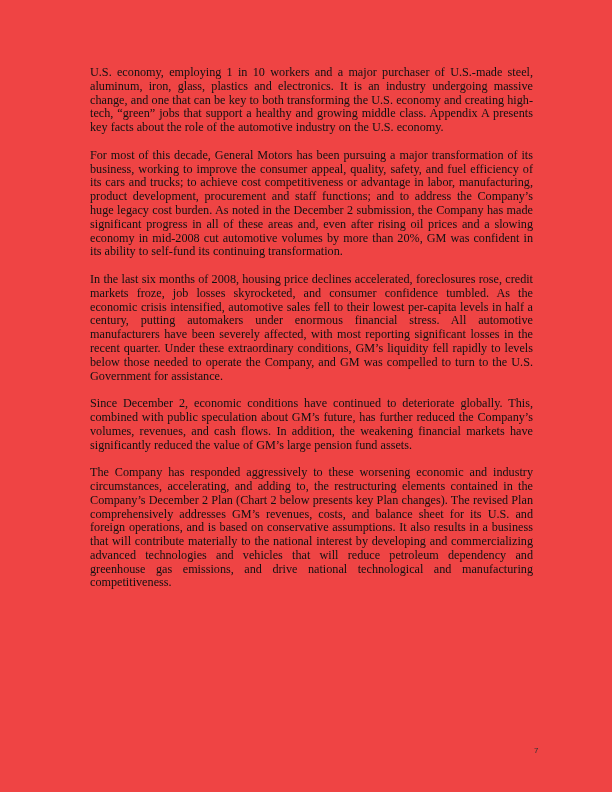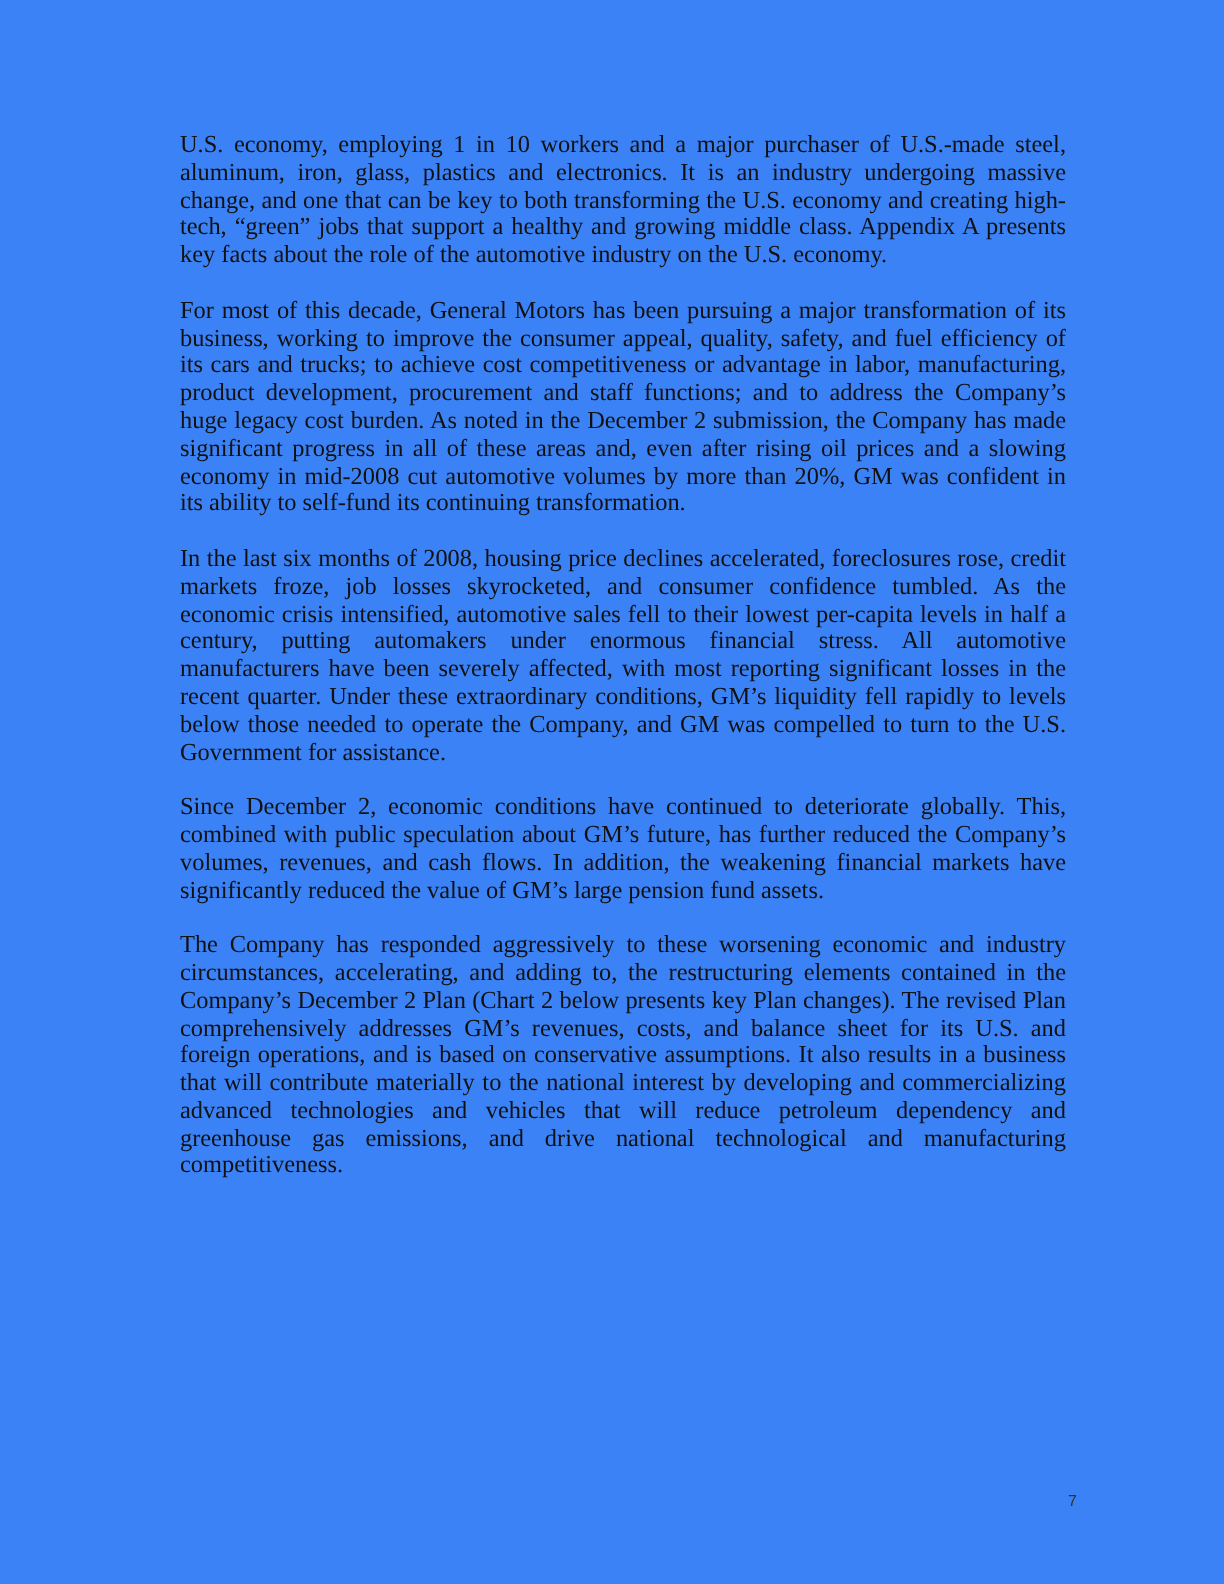--- a/index.html
+++ b/index.html
@@ -1,17 +1,17 @@
 <!DOCTYPE html>
 <html><head>
 <meta charset="utf-8">
 <style>
   html, body { margin: 0; padding: 0; background: #ffffff; }
   body { width: 612px; height: 792px; position: relative; overflow: hidden; }
-  .page { position: absolute; left: 0; top: 0; width: 612px; height: 792px; background: #3b82f6; }
+  .page { position: absolute; left: 0; top: 0; width: 612px; height: 792px; background: #ef4444; }
   .body-text {
     position: absolute; left: 90px; top: 66px; width: 443px;
     font-family: "Liberation Serif", serif; font-size: 12.2px; line-height: 13.8px;
     color: #111111; text-align: justify;
   }
   .body-text p { margin: 0 0 13.8px 0; }
   .page-number {
     position: absolute; left: 534px; top: 746px;
     font-family: "Liberation Sans", sans-serif; font-size: 8px; color: #333;
   }

